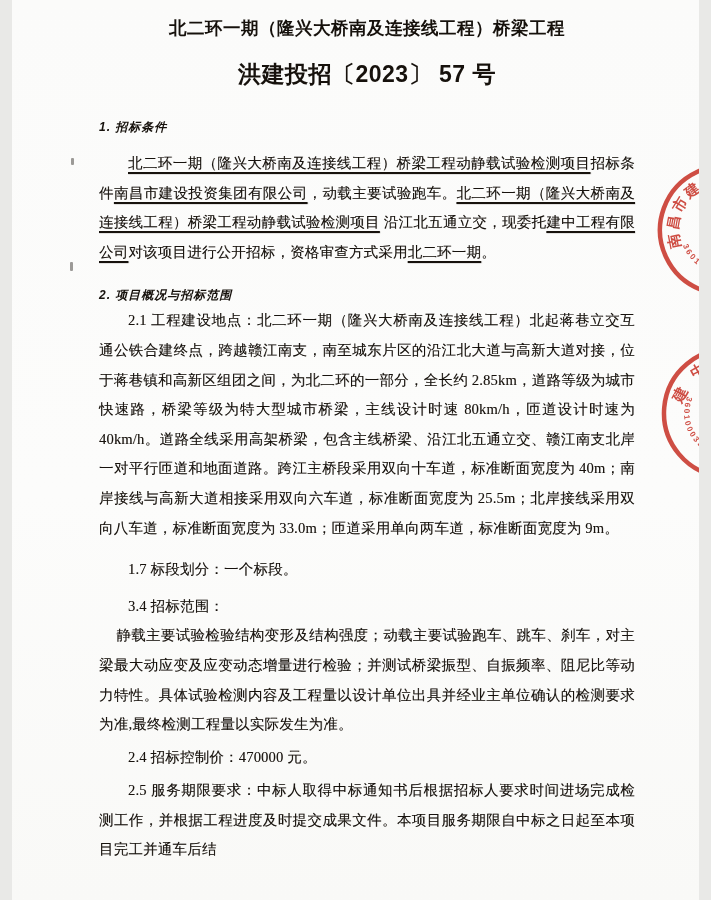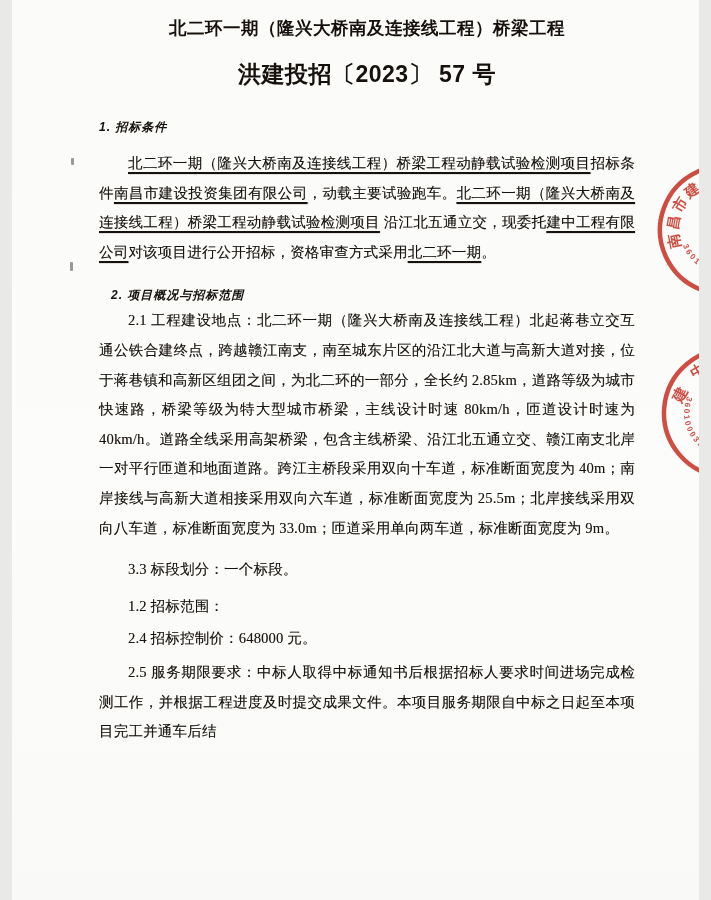--- a/index.html
+++ b/index.html
@@ -25,21 +25,21 @@
     margin-top:19px; text-align:center;
     font-family:"Liberation Sans", sans-serif;
     font-weight:bold; font-size:23px; letter-spacing:0.5px; color:#16110c;
   }
   .sec-heading {
     font-family:"Liberation Sans", sans-serif;
     font-weight:bold; font-size:12px; line-height:22px;
     letter-spacing:1px; color:#16110c;font-style:italic;
   }
   .sh1 { margin-top:26px; }
-  .sh2 { margin-top:17px;margin-left:12px; }
+  .sh2 { margin-top:17px; }
   .para {
     margin:0; font-size:14.5px; line-height:29.6px;
     letter-spacing:0.2px; text-align:justify;
     text-indent:2em; color:#17120d;
     text-shadow:0.3px 0.3px 0 rgba(23,18,13,0.38);
   }
   .ps1  { margin-top:11px; }
   .p21  { }
   .p22  { margin-top:12px; }
   .p23h { margin-top:7px; }
@@ -71,23 +71,24 @@
   <div class="content">
 
     <h1 class="doc-title t1">北二环一期（隆兴大桥南及连接线工程）桥梁工程</h1>
     <div class="doc-no">洪建投招〔2023〕 57 号</div>
 
     <div class="sec-heading sh1">1. 招标条件</div>
     <p class="para ps1"><span class="u">北二环一期（隆兴大桥南及连接线工程）桥梁工程动静载试验检测项目</span><span>招标条件</span><span class="u">南昌市建设投资集团有限公司</span><span>，动载主要试验跑车。</span><span class="u">北二环一期（隆兴大桥南及连接线工程）桥梁工程动静载试验检测项目</span><span> 沿江北五通立交，现委托</span><span class="u">建中工程有限公司</span><span>对该项目进行公开招标，资格审查方式采用</span><span class="u">北二环一期</span><span>。</span></p>
 
     <div class="sec-heading sh2">2. 项目概况与招标范围</div>
     <p class="para p21">2.1 工程建设地点：北二环一期（隆兴大桥南及连接线工程）北起蒋巷立交互通公铁合建终点，跨越赣江南支，南至城东片区的沿江北大道与高新大道对接，位于蒋巷镇和高新区组团之间，为北二环的一部分，全长约 2.85km，道路等级为城市快速路，桥梁等级为特大型城市桥梁，主线设计时速 80km/h，匝道设计时速为 40km/h。道路全线采用高架桥梁，包含主线桥梁、沿江北五通立交、赣江南支北岸一对平行匝道和地面道路。跨江主桥段采用双向十车道，标准断面宽度为 40m；南岸接线与高新大道相接采用双向六车道，标准断面宽度为 25.5m；北岸接线采用双向八车道，标准断面宽度为 33.0m；匝道采用单向两车道，标准断面宽度为 9m。</p>
-    <p class="para p22">3.3 标段划分：一个标段。</p>
-    <p class="para p23h">1.2 招标范围：</p>
-    <p class="para p24">2.4 招标控制价：648000 元。</p>
+    <p class="para p22">1.7 标段划分：一个标段。</p>
+    <p class="para p23h">3.4 招标范围：</p>
+    <p class="para p23b">静载主要试验检验结构变形及结构强度；动载主要试验跑车、跳车、刹车，对主梁最大动应变及应变动态增量进行检验；并测试桥梁振型、自振频率、阻尼比等动力特性。具体试验检测内容及工程量以设计单位出具并经业主单位确认的检测要求为准,最终检测工程量以实际发生为准。</p>
+    <p class="para p24">2.4 招标控制价：470000 元。</p>
     <p class="para p25">2.5 服务期限要求：中标人取得中标通知书后根据招标人要求时间进场完成检测工作，并根据工程进度及时提交成果文件。本项目服务期限自中标之日起至本项目完工并通车后结</p>
   </div>
 
   <svg class="stamp stamp-1" width="220" height="220" viewBox="0 0 220 220">
     <g transform="rotate(20 110 110)">
       <circle class="seal-ring" cx="110" cy="110" r="64"></circle>
       <path id="s1name" d="M 77 142 A 46 46 0 1 1 143 142" fill="none"></path>
       <text class="seal-name">
         <textPath href="#s1name" startOffset="2">南昌市建设投资集团有限公司</textPath>
       </text>

